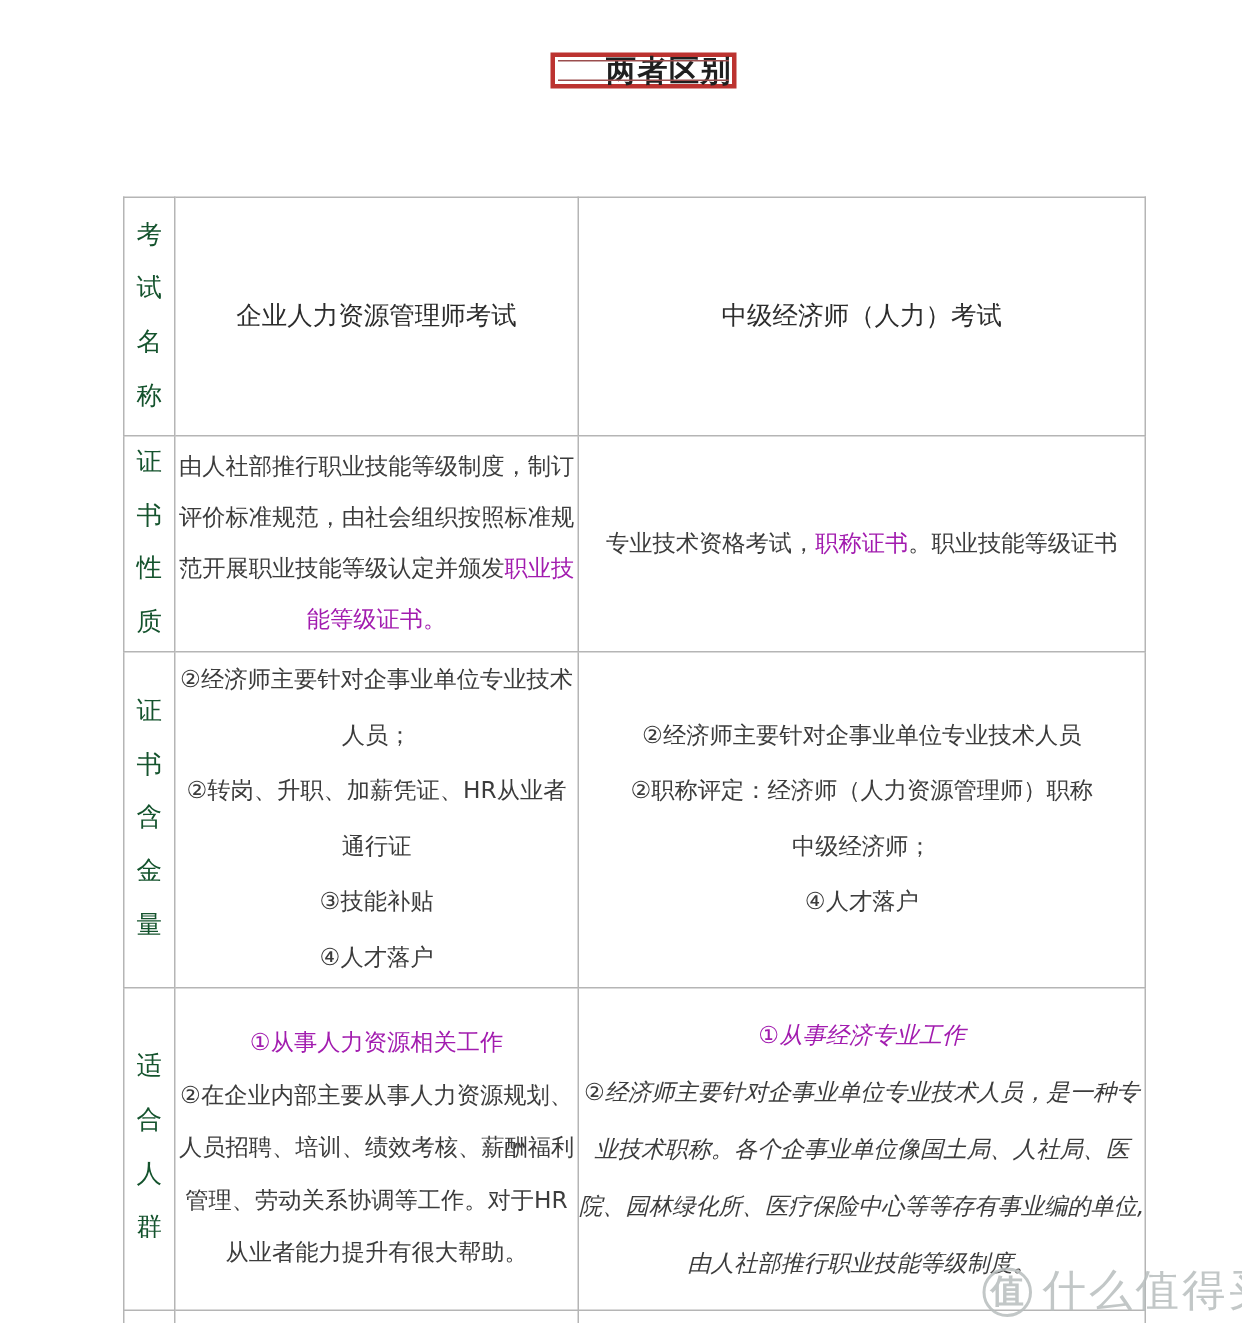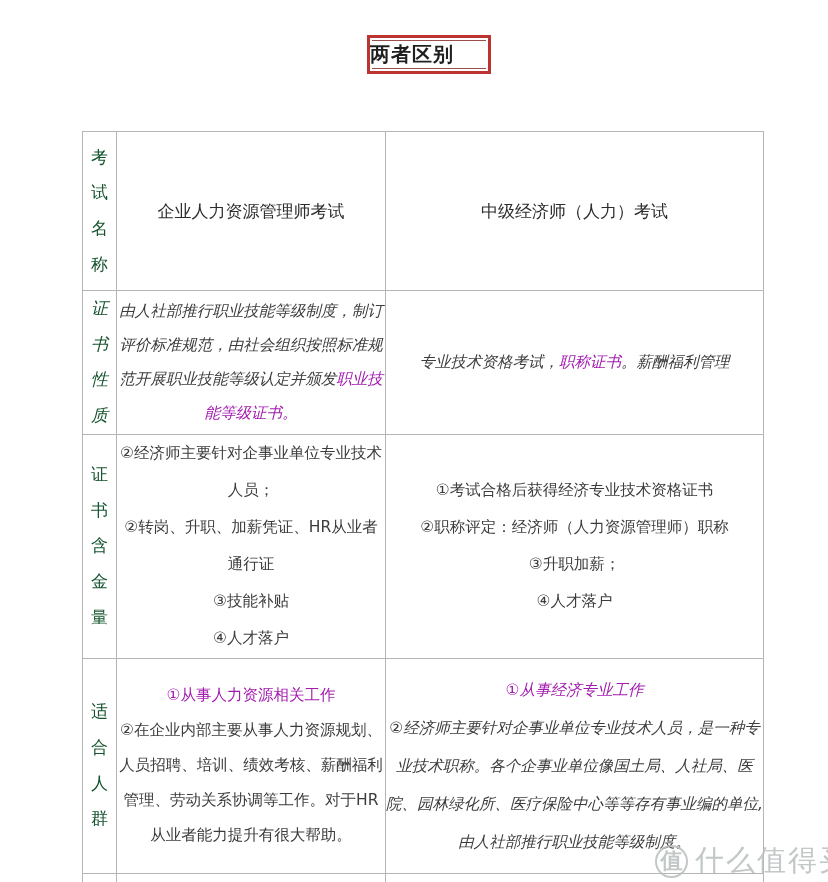--- a/index.html
+++ b/index.html
@@ -15,26 +15,26 @@
     font-family: "DejaVu Sans", "Liberation Sans", sans-serif;
     color: #3c3c3c;
   }
 
   
   .title-box {
     position: absolute;
     left: 367px;
     top: 35px;
     width: 124px;
-    height: 39px;
+    height: 24px;
     box-sizing: border-box;
     border: 3px solid #bc3330;
     display: flex;
     align-items: center;
-    justify-content: flex-start;
+    justify-content: flex-end;
   }
   .title-box::before,
   .title-box::after {
     content: "";
     position: absolute;
     left: 2px;
     right: 2px;
     height: 1px;
     background: #9b4e4e;
   }
@@ -142,38 +142,38 @@
     <col class="c-two">
   </colgroup>
 
   <tbody>
       <tr class="r1" style="height:159px;">
     <th class="rowhead">考试名称</th>
     <td class="cell exam-name">企业人力资源管理师考试</td>
     <td class="cell exam-name">中级经济师（人力）考试</td>
   </tr>
 
-  <tr class="r2" style="height:143px;font-style:italic;">
+  <tr class="r2" style="height:143px;">
     <th class="rowhead">证书性质</th>
     <td class="cell"><span>由人社部推行职业技能等级制度，制订评价标准规范，由社会组织按照标准规范开展职业技能等级认定并颁发</span><span class="red">职业技能等级证书。</span></td>
-    <td class="cell"><span>专业技术资格考试，</span><span class="red">职称证书</span><span>。薪酬福利管理</span></td>
+    <td class="cell"><span>专业技术资格考试，</span><span class="red">职称证书</span><span>。职业技能等级证书</span></td>
   </tr>
 
   <tr class="r3" style="height:224px;">
     <th class="rowhead">证书含金量</th>
     <td class="cell">
       <span class="para">②经济师主要针对企事业单位专业技术人员；</span>
       <span class="para">②转岗、升职、加薪凭证、HR从业者通行证</span>
       <span class="para">③技能补贴</span>
       <span class="para">④人才落户</span>
     </td>
     <td class="cell">
-      <span class="para">①考试合格后获得经济专业技术资格证书</span>
+      <span class="para">②经济师主要针对企事业单位专业技术人员</span>
       <span class="para">②职称评定：经济师（人力资源管理师）职称</span>
-      <span class="para">③升职加薪；</span>
+      <span class="para">中级经济师；</span>
       <span class="para">④人才落户</span>
     </td>
   </tr>
 
   <tr class="r4" style="height:215px;">
     <th class="rowhead">适合人群</th>
     <td class="cell">
       <span class="para red">①从事人力资源相关工作</span>
       <span class="para">②在企业内部主要从事人力资源规划、人员招聘、培训、绩效考核、薪酬福利管理、劳动关系协调等工作。对于HR从业者能力提升有很大帮助。</span>
     </td>

